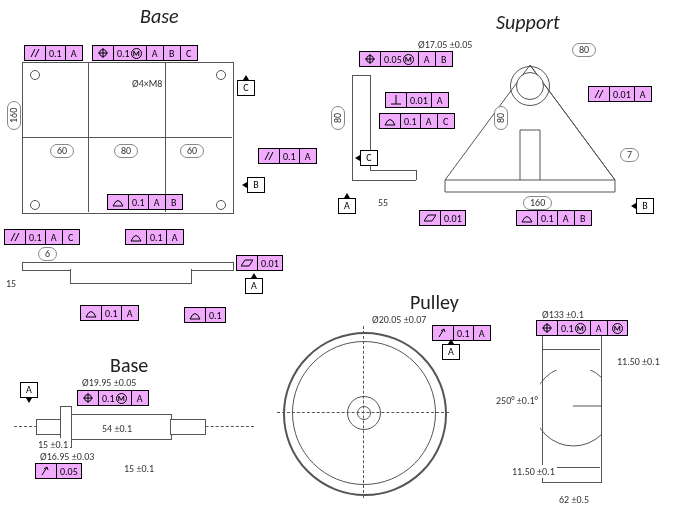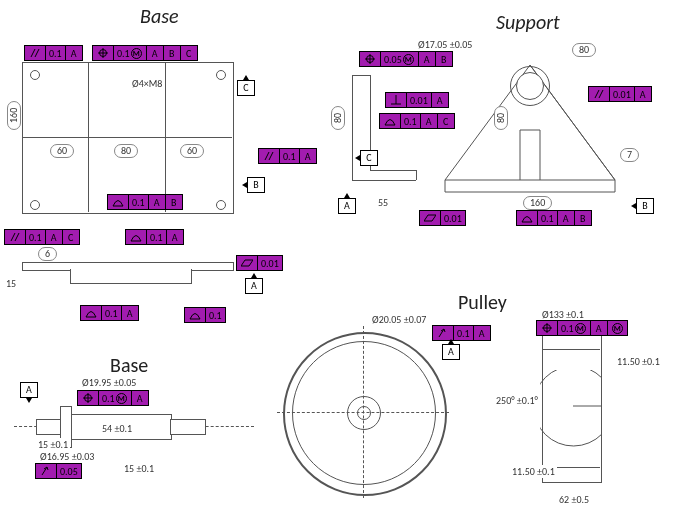--- a/index.html
+++ b/index.html
@@ -26,21 +26,21 @@
   .line-h { position: absolute; height: 0; border-top: 1px solid #555; }
   .line-v { position: absolute; width: 0; border-left: 1px solid #555; }
   .center-h { position: absolute; height: 0; border-top: 1px dashed #555; }
   .center-v { position: absolute; width: 0; border-left: 1px dashed #555; }
   .circ { position: absolute; border: 1px solid #555; border-radius: 50%; background: #fff; }
   .circ.nobg { background: transparent; }
   .dbl { border-width: 2px; }
   .fcf {
     position: absolute;
     border: 1px solid #000;
-    background: #a21caf;
+    background: #f0abfc;
     display: flex;
     align-items: stretch;
     height: 14px;
     font-size: 10px;
     line-height: 13px;
     color: #000;
   }
   .fcf > span {
     border-right: 1px solid #000;
     padding: 0 3px;
@@ -99,21 +99,21 @@
 
   
   svg.gdt { width: 12px; height: 10px; }
   svg.gdt * { stroke: #000; fill: none; stroke-width: 1; }
 </style>
 </head>
 <body>
 
 <div class="title" style="left:140px; top:4px;">Base</div>
 <div class="title" style="left:450px; top:10px;margin-left:46px;">Support</div>
-<div class="title reg" style="left:410px; top:290px;margin-left:48px;">Pulley</div>
+<div class="title reg" style="left:410px; top:290px;">Pulley</div>
 <div class="title reg" style="left:110px; top:353px;">Base</div>
 
 <div class="draw" style="left:22px; top:62px; width:210px; height:150px;"></div>
 
 <div class="line-v" style="left:88px; top:62px; height:150px;"></div>
 <div class="line-v" style="left:165px; top:62px; height:150px;"></div>
 
 <div class="line-h" style="left:22px; top:137px; width:210px;"></div>
 
 <div class="circ" style="left:30px; top:70px; width:8px; height:8px;"></div>

